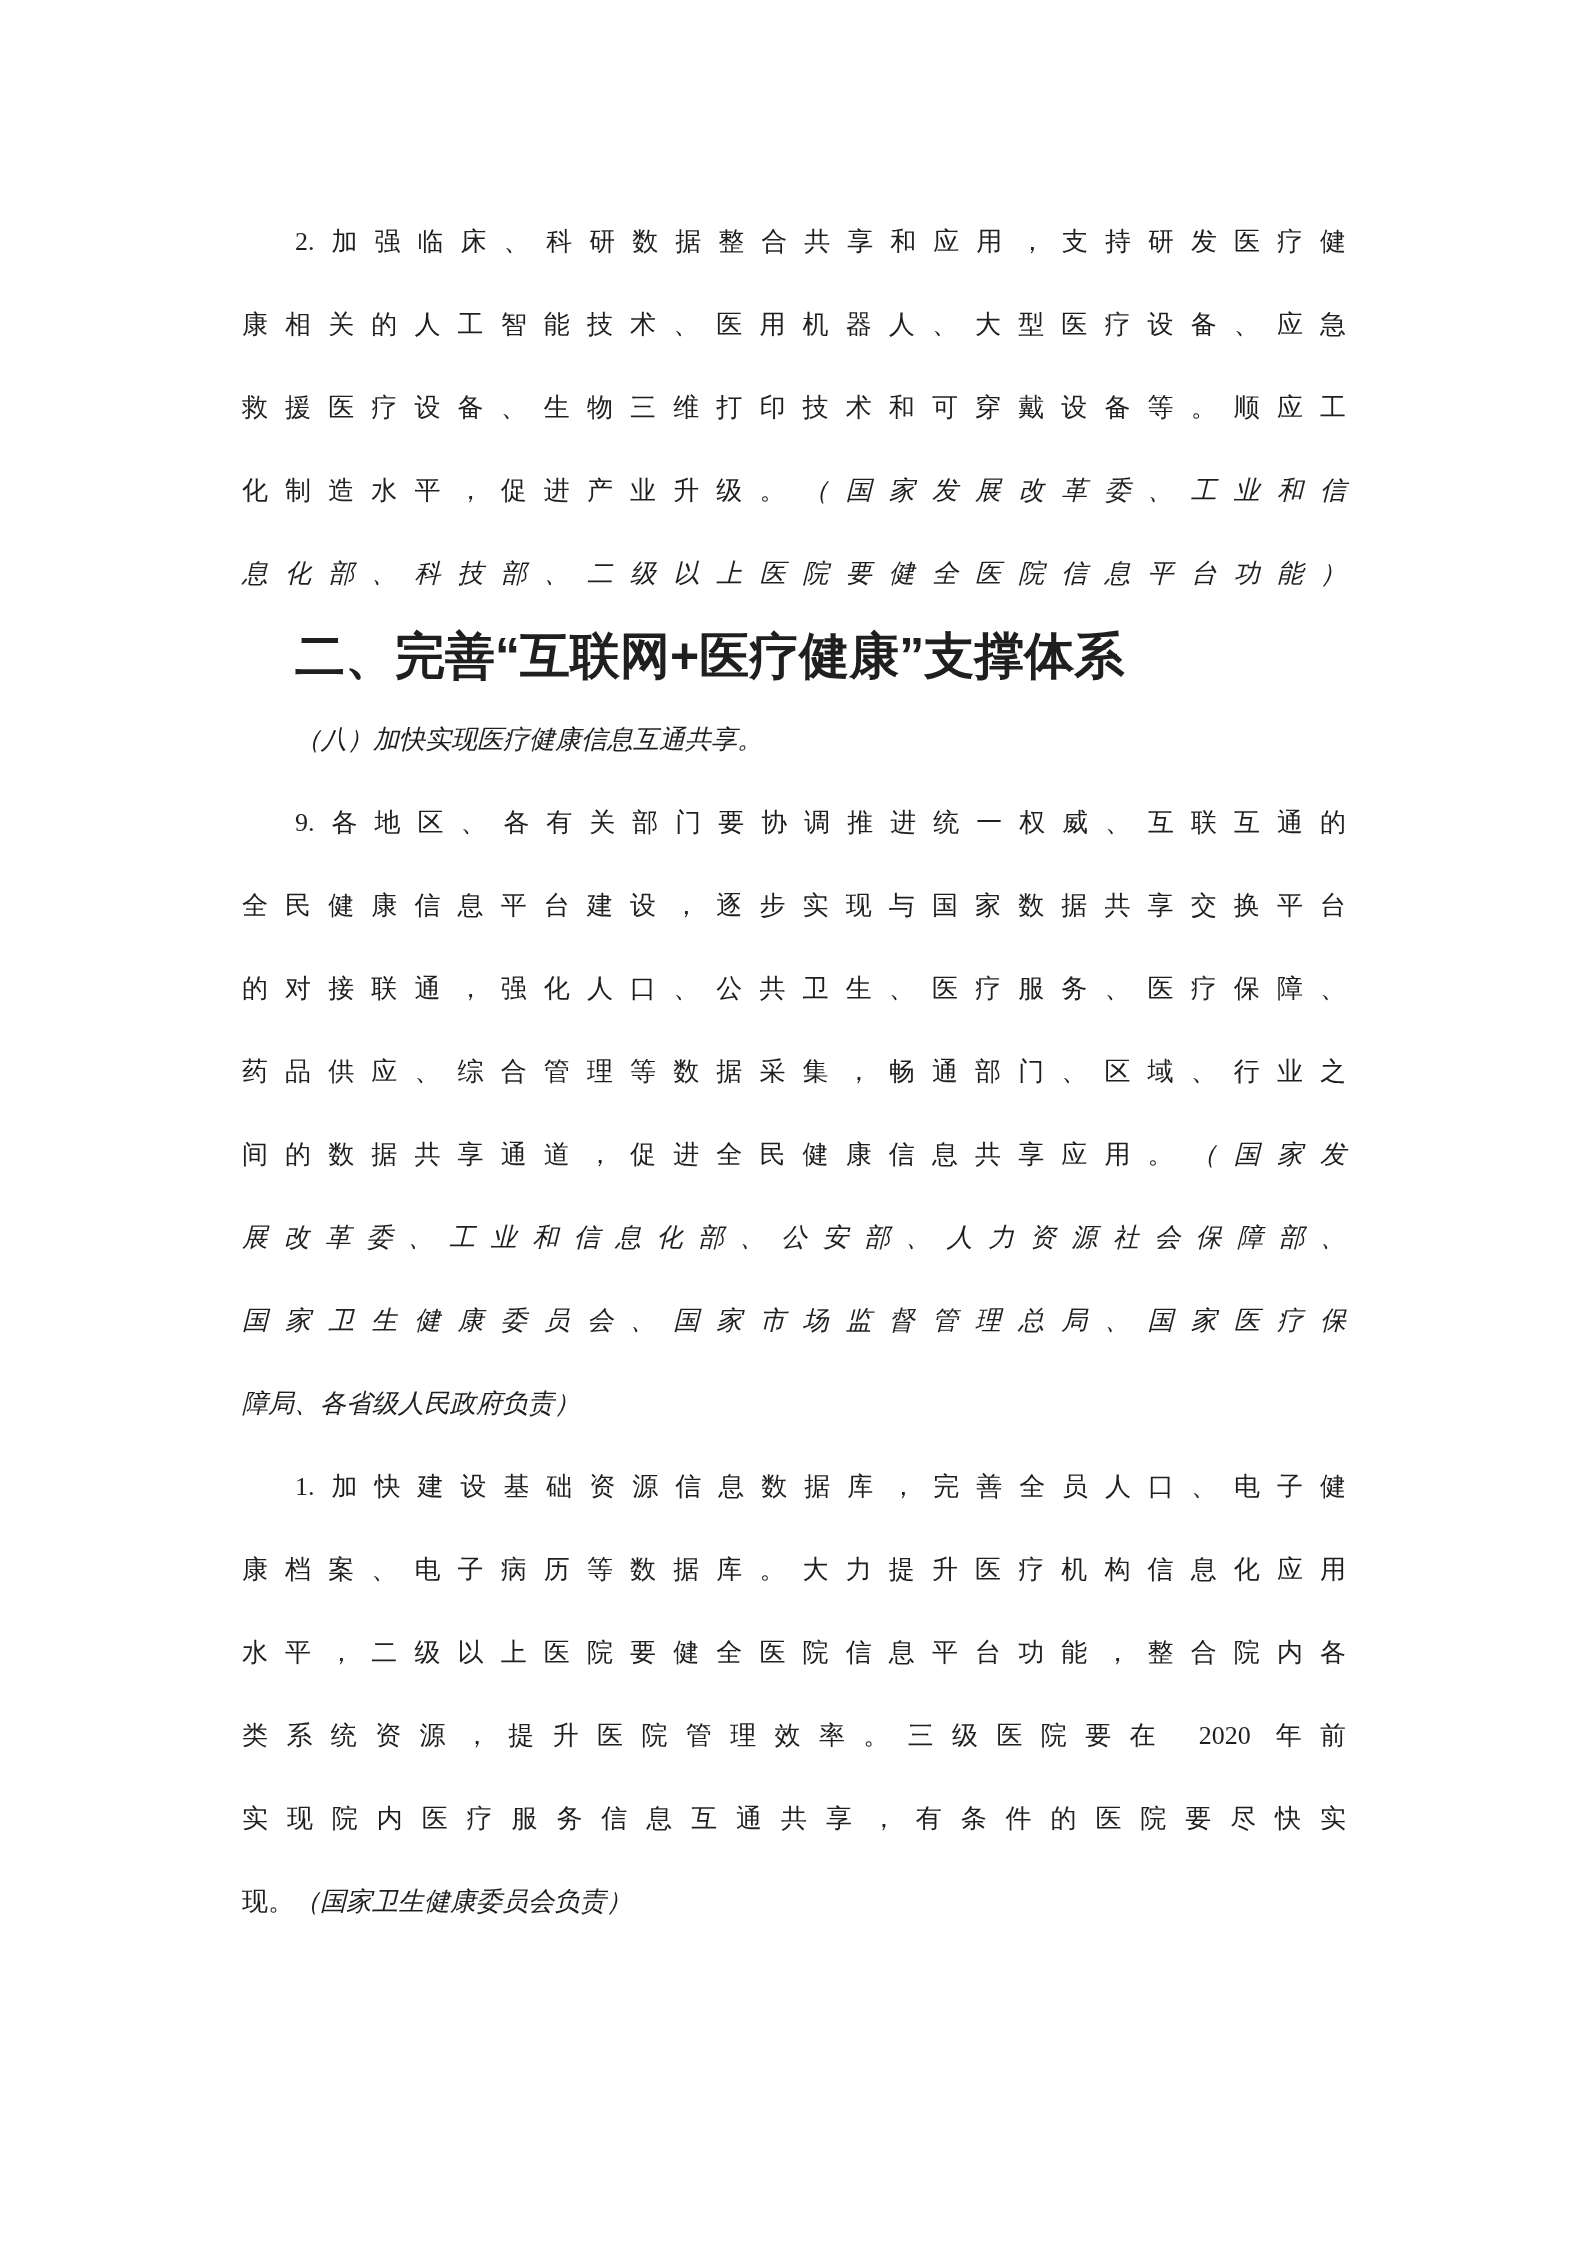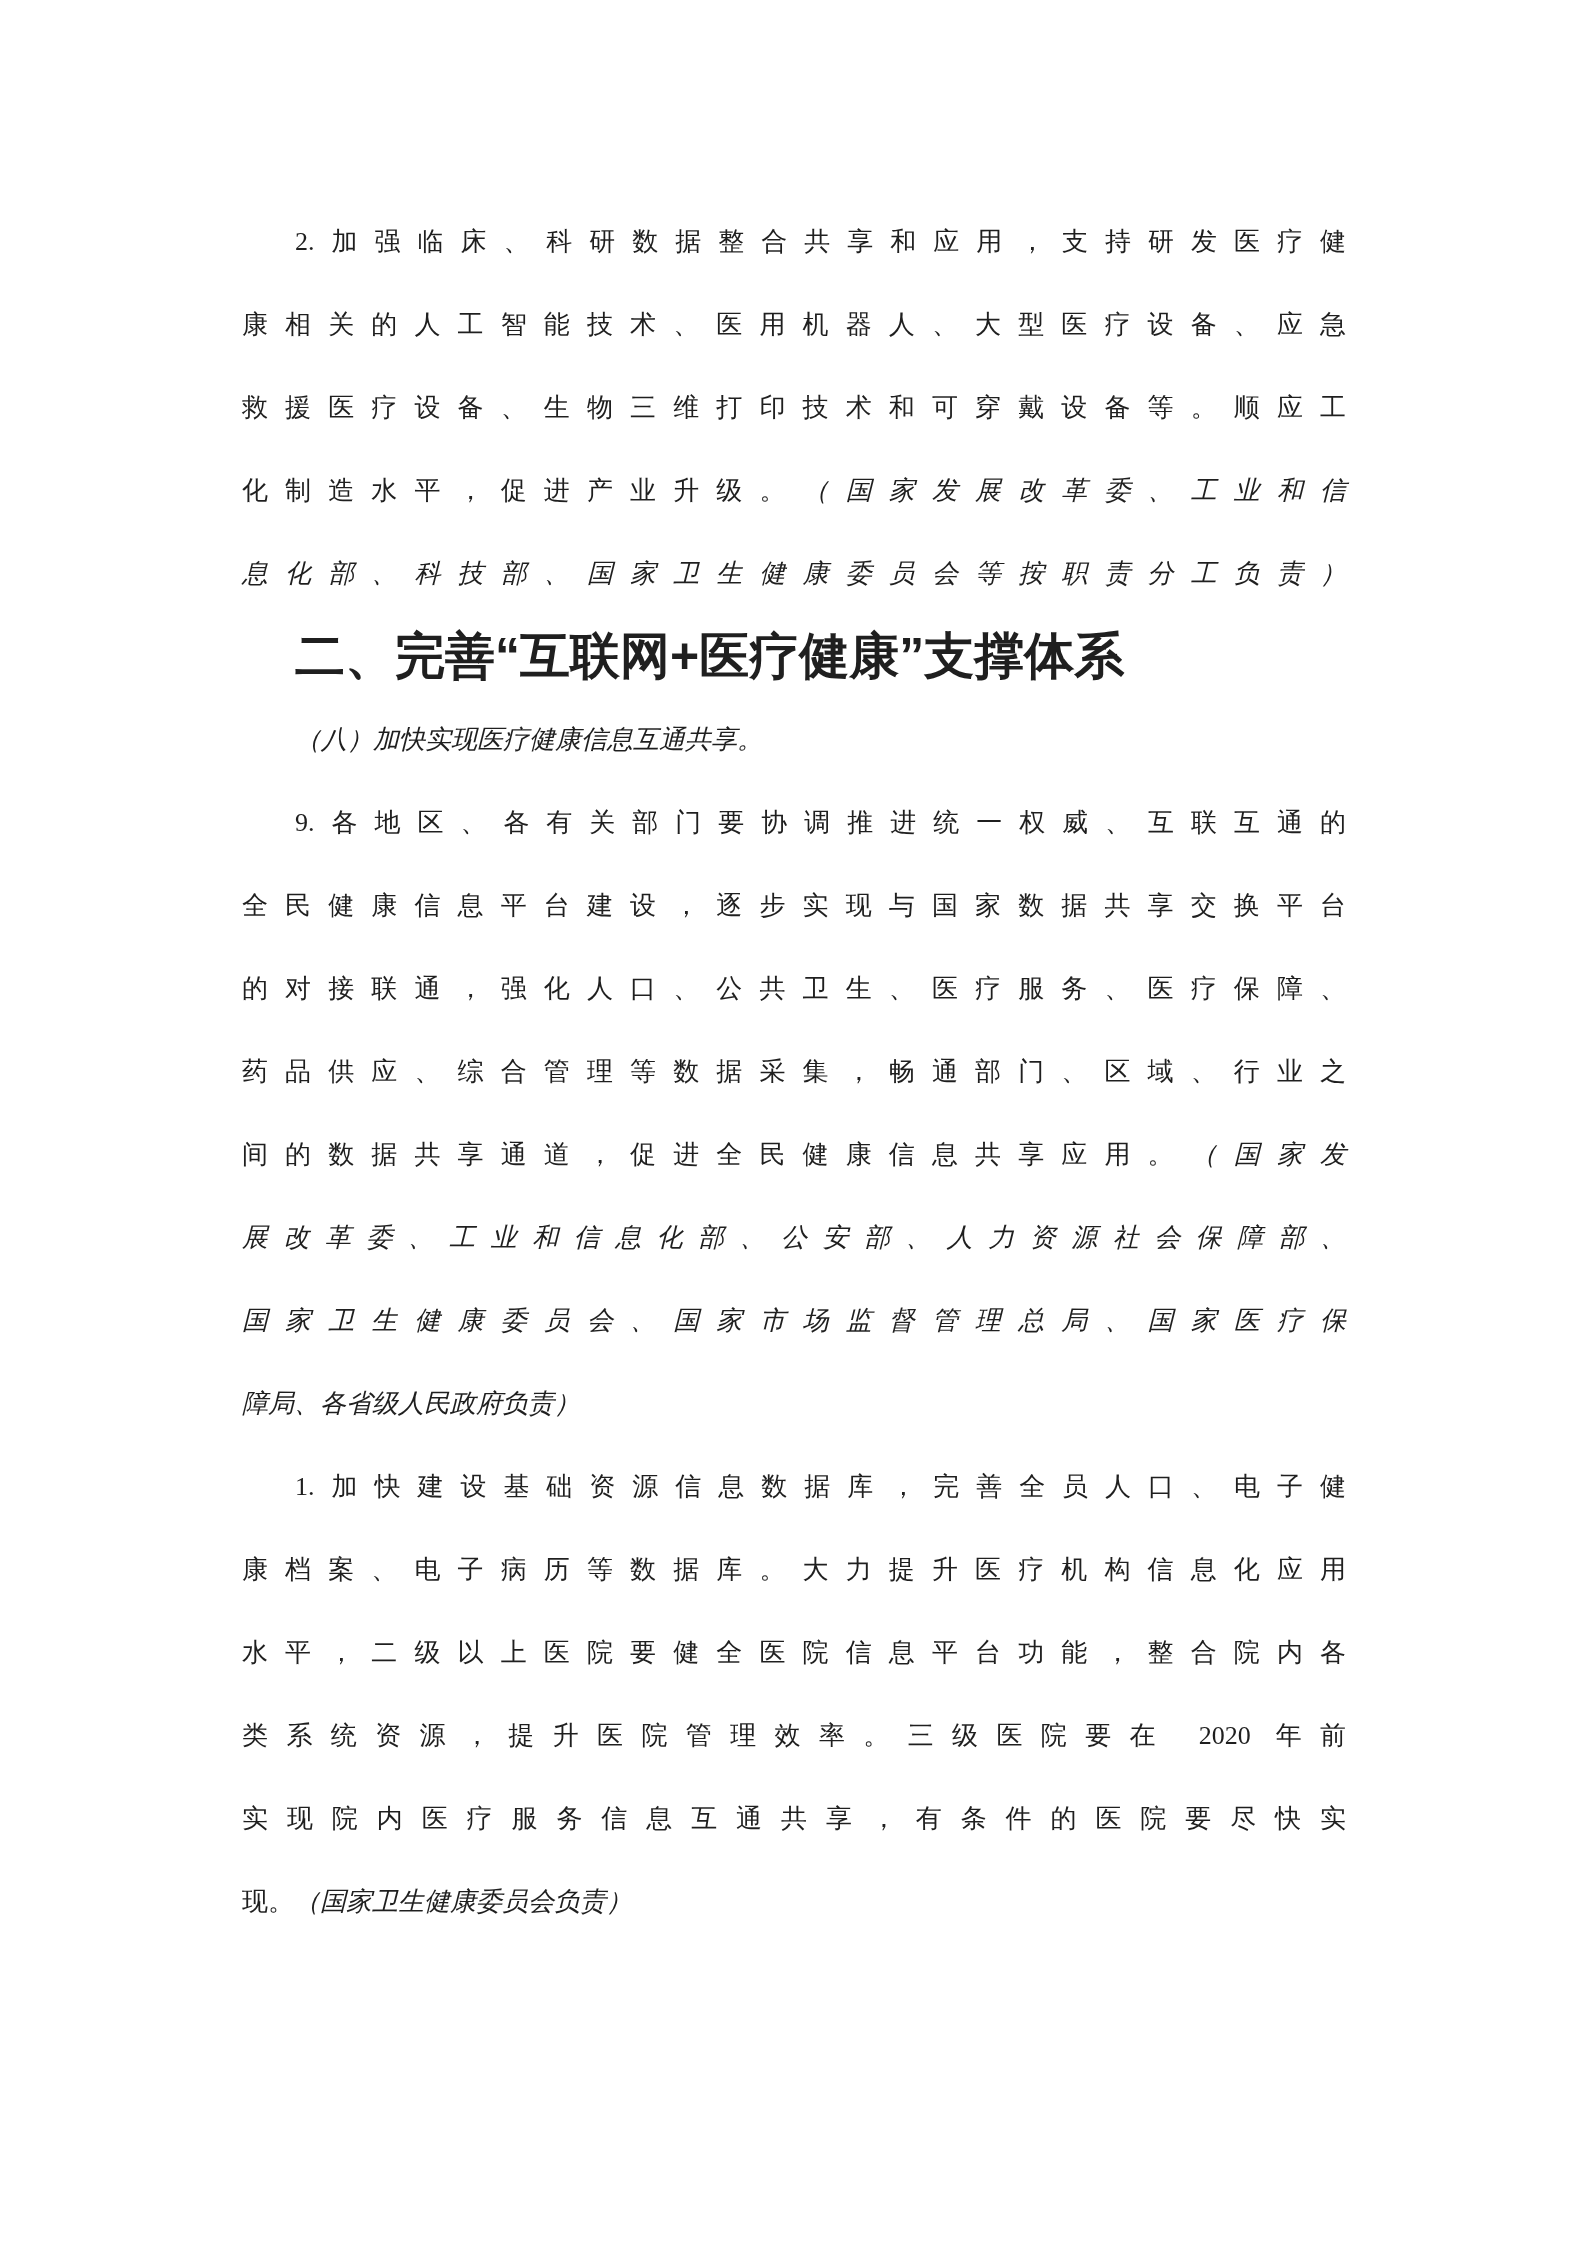--- a/index.html
+++ b/index.html
@@ -60,21 +60,21 @@
 </style>
 </head>
 <body>
 
 <div class="page">
   <div class="doc-body" id="doc" style="color: rgb(31, 31, 31);">
       <div class="line just first"><span class="f-song">2.加强临床、科研数据整合共享和应用，支持研发医疗健</span></div>
       <div class="line just"><span class="f-song">康相关的人工智能技术、医用机器人、大型医疗设备、应急</span></div>
       <div class="line just"><span class="f-song">救援医疗设备、生物三维打印技术和可穿戴设备等。顺应工</span></div>
       <div class="line just"><span class="f-song">化制造水平，促进产业升级。</span><span class="f-kai">（国家发展改革委、工业和信</span></div>
-      <div class="line just"><span class="f-kai">息化部、科技部、国家卫生健康委员会等按职责分工负责）</span></div>
+      <div class="line just"><span class="f-kai">息化部、科技部、二级以上医院要健全医院信息平台功能）</span></div>
       <div class="line first heading"><span class="f-hei">二、完善“互联网+医疗健康”支撑体系</span></div>
       <div class="line first"><span class="f-kai">（八）加快实现医疗健康信息互通共享。</span></div>
       <div class="line just first"><span class="f-song">9.各地区、各有关部门要协调推进统一权威、互联互通的</span></div>
       <div class="line just"><span class="f-song">全民健康信息平台建设，逐步实现与国家数据共享交换平台</span></div>
       <div class="line just"><span class="f-song">的对接联通，强化人口、公共卫生、医疗服务、医疗保障、</span></div>
       <div class="line just"><span class="f-song">药品供应、综合管理等数据采集，畅通部门、区域、行业之</span></div>
       <div class="line just"><span class="f-song">间的数据共享通道，促进全民健康信息共享应用。</span><span class="f-kai">（国家发</span></div>
       <div class="line just"><span class="f-kai">展改革委、工业和信息化部、公安部、人力资源社会保障部、</span></div>
       <div class="line just"><span class="f-kai">国家卫生健康委员会、国家市场监督管理总局、国家医疗保</span></div>
       <div class="line"><span class="f-kai">障局、各省级人民政府负责）</span></div>

